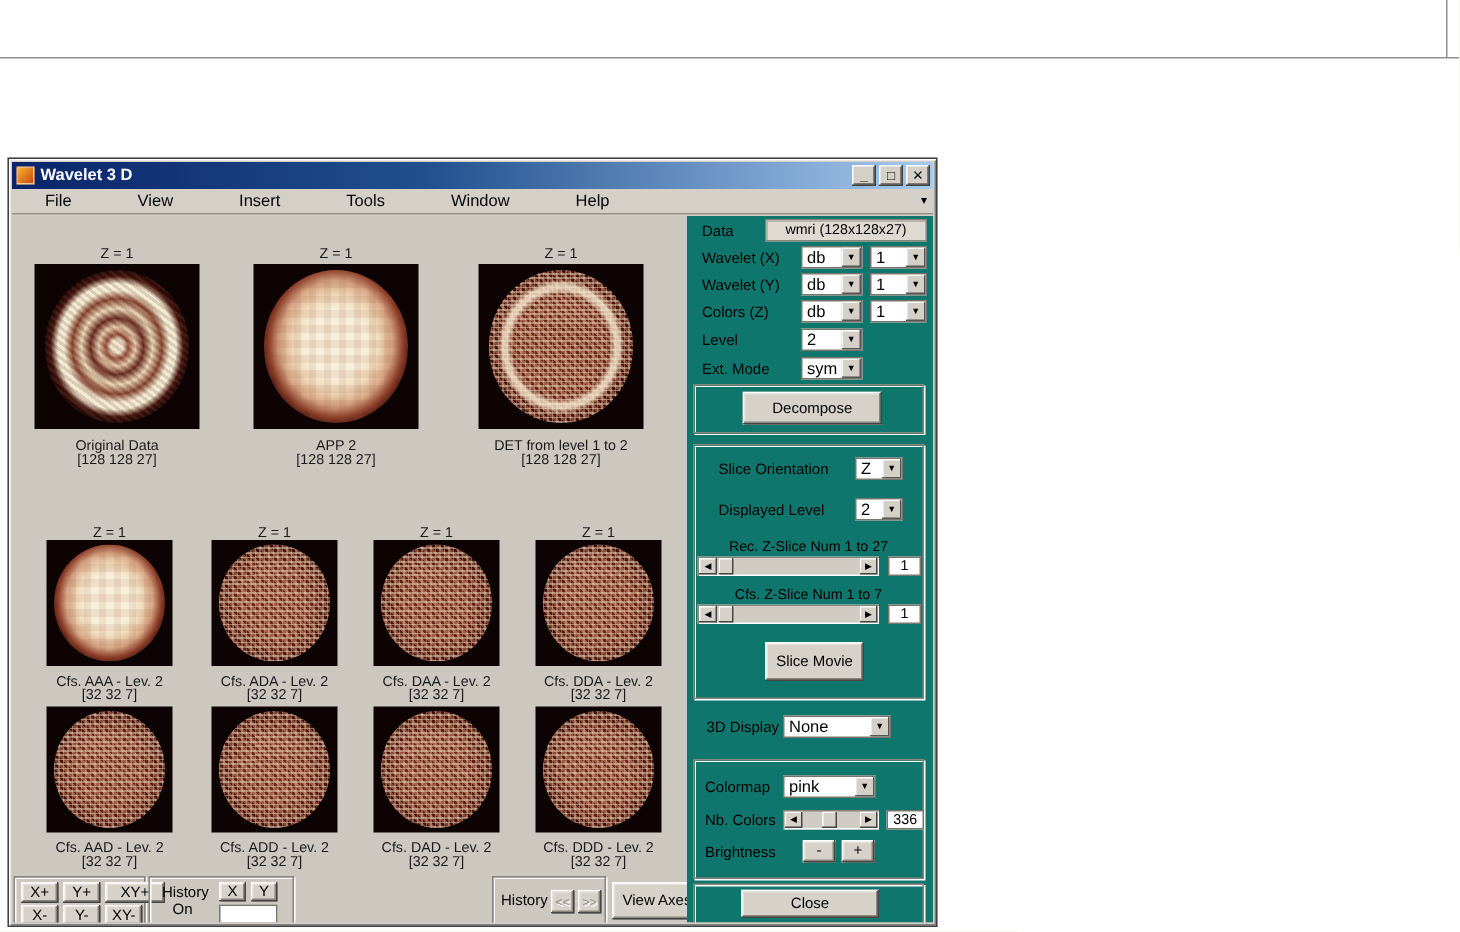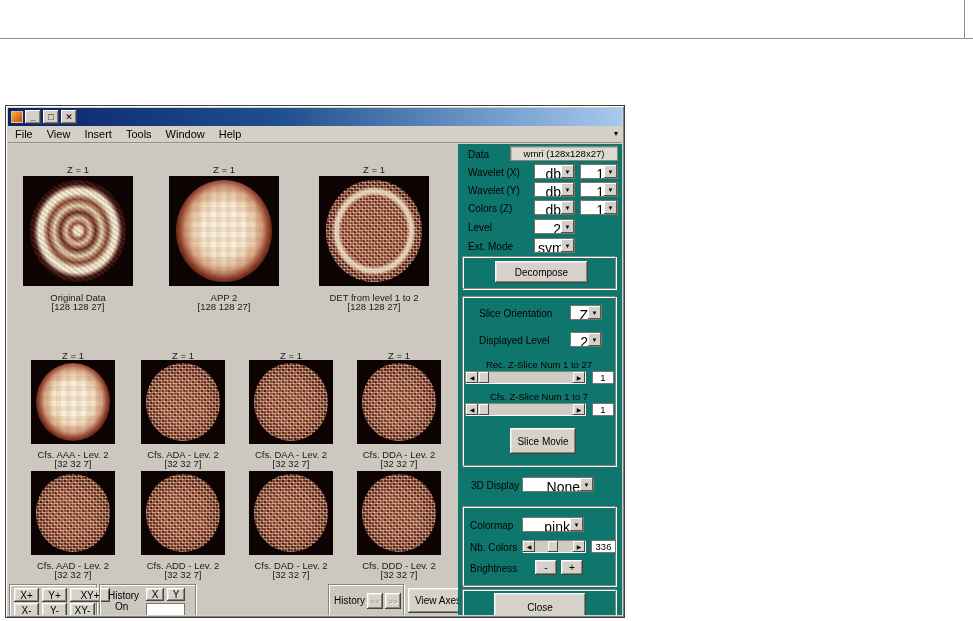--- a/index.html
+++ b/index.html
@@ -18,21 +18,21 @@
               display:flex; align-items:center; padding:0 2px; }
   .app-icon { width:12px; height:12px; margin-left:1px;
               background:linear-gradient(135deg,#f8b133,#c84a10); border:1px solid rgba(255,255,255,.5); }
   .title-text { flex:1; margin-left:4px; color:#fff; font-size:11px; font-weight:bold; white-space:nowrap; }
   .tb-btn { width:16px; height:14px; margin-left:2px; background:#d4d0c8; color:#000;
             box-shadow: inset -1px -1px 0 #404040, inset 1px 1px 0 #fff, inset -2px -2px 0 #80786e;
             display:flex; align-items:center; justify-content:center; font-size:9px; font-weight:bold; }
 
   .menubar { position:absolute; left:2px; top:20px; right:2px; height:17px; background:#d4d0c8;
              border-bottom:1px solid #949086; display:flex; align-items:center; }
-  .menu-item { font-size:11px; color:#000; padding:1px 7px; white-space:nowrap;text-align:right; }
+  .menu-item { font-size:11px; color:#000; padding:1px 22px; white-space:nowrap;text-align:right; }
   .dock-arrow { position:absolute; right:4px; top:4px; font-size:8px; color:#000; line-height:1; }
 
   .content { position:absolute; left:2px; top:38px; right:2px; bottom:2px; background:#ccc8c0; overflow:hidden; }
   .rpanel  { position:absolute; left:450px; top:0; width:166px; bottom:0; background:#0f766e; }
 
   .zlabel { position:absolute; font-size:9.5px; color:#1a1a1a; text-align:center; white-space:nowrap; }
   .cap    { position:absolute; font-size:9.5px; color:#1a1a1a; text-align:center; white-space:nowrap; }
   .lbl    { position:absolute; font-size:10px; color:#000; white-space:nowrap; }
   .lbl-c  { position:absolute; font-size:9.5px; color:#000; text-align:center; white-space:nowrap; }
 
@@ -65,21 +65,21 @@
   .btn { position:absolute; background:#d6d2ca; color:#000; font-size:10px;
          display:flex; align-items:center; justify-content:center; white-space:nowrap;
          box-shadow: inset -1px -1px 0 #444, inset 1px 1px 0 #fff, inset -2px -2px 0 #8a857b, inset 2px 2px 0 #e8e4dc; }
   .btn.disabled { color:#8a857b; text-shadow:1px 1px 0 #fff; font-size:8px; }
   .edit { position:absolute; background:#fff; border:1px solid #7a766c; color:#000;
           font-size:9.5px; display:flex; align-items:center; justify-content:center; }
   .datadisp { position:absolute; background:#dedad2; border:1px solid #8a857b; color:#000;
               box-shadow: inset 1px 1px 0 #b8b4aa; font-size:9.5px;
               display:flex; align-items:center; justify-content:center; white-space:nowrap; }
   .combo { position:absolute; height:15px; background:#fff; border:1px solid #7a766c; display:flex; }
-  .combo-val { flex:1; font-size:14px; color:#000; padding:1px 0 4px 3px; overflow:hidden; white-space:nowrap;text-align:right; }
+  .combo-val { flex:1; font-size:11px; color:#000; padding:1px 0 4px 3px; overflow:hidden; white-space:nowrap; }
   .combo-btn { width:13px; background:#d4d0c8; color:#000; font-size:6px;
                box-shadow: inset -1px -1px 0 #555, inset 1px 1px 0 #fff;
                display:flex; align-items:center; justify-content:center; }
   .slider { position:absolute; height:13px; background:#d0ccc4;
             box-shadow: inset 1px 1px 0 #8a857b, inset -1px -1px 0 #fff; }
   .sl-arrow { position:absolute; top:1px; bottom:1px; width:12px; background:#d6d2ca; color:#000; font-size:6px;
               box-shadow: inset -1px -1px 0 #444, inset 1px 1px 0 #fff;
               display:flex; align-items:center; justify-content:center; }
   .sl-arrow.left { left:1px; } .sl-arrow.right { right:1px; }
   .sl-thumb { position:absolute; top:1px; bottom:1px; width:10px; background:#d6d2ca;
@@ -92,20 +92,21 @@
 <body>
 
 <div class="stage">
   <div class="rule-h"></div>
   <div class="rule-v"></div>
 
   <div class="window">
 
     <div class="titlebar">
       <div class="app-icon"></div>
+      <div class="title-text">Wavelet 3 D</div>
       <div class="tb-btn">
           <span>_</span>
         </div>
       <div class="tb-btn">
           <span>□</span>
         </div>
       <div class="tb-btn">
           <span>✕</span>
         </div>
     </div>
@@ -350,20 +351,20 @@
 
         <div class="lbl" style="left:12px;top:419px">Brightness</div>
         <div class="btn" style="left:77px;top:416px;width:22px;height:15px">
             <span>-</span>
           </div>
         <div class="btn" style="left:103px;top:416px;width:22px;height:15px">
             <span>+</span>
           </div>
 
         <div class="etched" style="left:4px;top:445px;width:154px;height:29px"></div>
-        <div class="btn" style="left:36px;top:449px;width:92px;height:29px">
+        <div class="btn" style="left:36px;top:449px;width:92px;height:19px">
             <span>Close</span>
           </div>
 
       </div>
     </div>
   </div>
 </div>
 
 </body></html>

